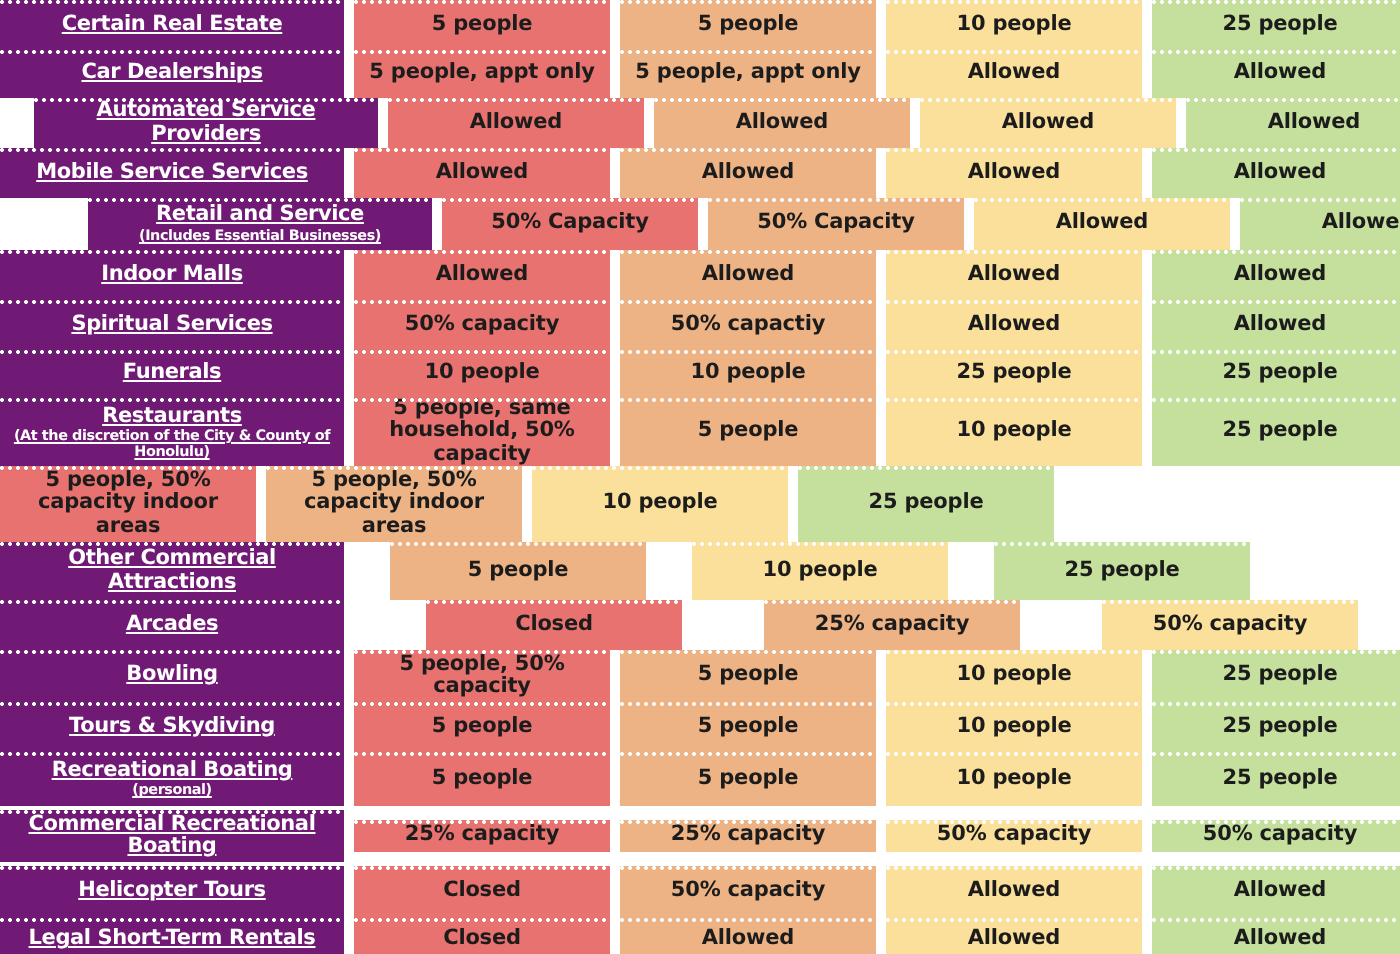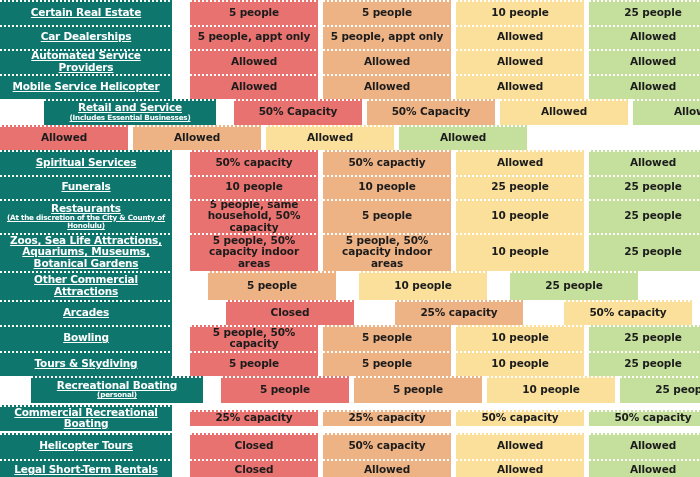--- a/index.html
+++ b/index.html
@@ -30,27 +30,27 @@
     justify-content: center;
     text-align: center;
     position: relative;
     line-height: 1.08;
   }
 
   
   .cell.label {
     width: 172px;
     flex: 0 0 172px;
-    background: #0f766e;
+    background: #701a75;
     color: #ffffff;
     font-weight: bold;
     font-size: 10.5px;
     padding: 2px 5px;
     flex-direction: column;
-    margin-right: 18px;
+    margin-right: 5px;
   }
   .cell.label .ttl {
     text-decoration: underline;
     text-underline-offset: 1px;
     text-decoration-thickness: 1px;
     letter-spacing: -0.2px;
   }
   .cell.label .sub {
     display: block;
     font-size: 7.2px;
@@ -102,49 +102,52 @@
     </div>
     <div class="row" style="height: 24px;">
       <div class="cell label">
         <span class="ttl">Car Dealerships</span>
       </div>
       <div class="cell data c0">5 people, appt only</div>
       <div class="cell data c1">5 people, appt only</div>
       <div class="cell data c2">Allowed</div>
       <div class="cell data c3">Allowed</div>
     </div>
-    <div class="row" style="height: 25px;">
+    <div class="row" style="height: 25px; padding-left: 17px;">
       <div class="cell label">
         <span class="ttl">Automated Service Providers</span>
       </div>
       <div class="cell data c0">Allowed</div>
       <div class="cell data c1">Allowed</div>
       <div class="cell data c2">Allowed</div>
       <div class="cell data c3">Allowed</div>
     </div>
     <div class="row" style="height: 25px;">
       <div class="cell label">
-        <span class="ttl">Mobile Service Helicopter</span>
+        <span class="ttl">Mobile Service Services</span>
       </div>
       <div class="cell data c0">Allowed</div>
       <div class="cell data c1">Allowed</div>
       <div class="cell data c2">Allowed</div>
       <div class="cell data c3">Allowed</div>
     </div>
     <div class="row" style="height: 26px; padding-left: 44px;">
       <div class="cell label">
         <span class="ttl">Retail and Service</span>
         <span class="sub">(Includes Essential Businesses)</span>
       </div>
       <div class="cell data c0">50% Capacity</div>
       <div class="cell data c1">50% Capacity</div>
       <div class="cell data c2">Allowed</div>
       <div class="cell data c3">Allowed</div>
     </div>
     <div class="row" style="height: 25px;">
+      <div class="cell label">
+        <span class="ttl">Indoor Malls</span>
+      </div>
       <div class="cell data c0">Allowed</div>
       <div class="cell data c1">Allowed</div>
       <div class="cell data c2">Allowed</div>
       <div class="cell data c3">Allowed</div>
     </div>
     <div class="row" style="height: 25px;">
       <div class="cell label">
         <span class="ttl">Spiritual Services</span>
       </div>
       <div class="cell data c0">50% capacity</div>
@@ -165,23 +168,20 @@
       <div class="cell label">
         <span class="ttl">Restaurants</span>
         <span class="sub">(At the discretion of the City &amp; County of Honolulu)</span>
       </div>
       <div class="cell data c0">5 people, same household, 50% capacity</div>
       <div class="cell data c1">5 people</div>
       <div class="cell data c2">10 people</div>
       <div class="cell data c3">25 people</div>
     </div>
     <div class="row" style="height: 38px;">
-      <div class="cell label">
-        <span class="ttl">Zoos, Sea Life Attractions, Aquariums, Museums, Botanical Gardens</span>
-      </div>
       <div class="cell data c0">5 people, 50% capacity indoor areas</div>
       <div class="cell data c1">5 people, 50% capacity indoor areas</div>
       <div class="cell data c2">10 people</div>
       <div class="cell data c3">25 people</div>
     </div>
     <div class="row" style="height: 29px; gap: 18px;">
       <div class="cell label">
         <span class="ttl">Other Commercial Attractions</span>
       </div>
       <div class="cell data c1">5 people</div>
@@ -208,21 +208,21 @@
     </div>
     <div class="row" style="height: 25px;">
       <div class="cell label">
         <span class="ttl">Tours &amp; Skydiving</span>
       </div>
       <div class="cell data c0">5 people</div>
       <div class="cell data c1">5 people</div>
       <div class="cell data c2">10 people</div>
       <div class="cell data c3">25 people</div>
     </div>
-    <div class="row" style="height: 27px; padding-left: 31px;">
+    <div class="row" style="height: 27px;">
       <div class="cell label">
         <span class="ttl">Recreational Boating</span>
         <span class="sub">(personal)</span>
       </div>
       <div class="cell data c0">5 people</div>
       <div class="cell data c1">5 people</div>
       <div class="cell data c2">10 people</div>
       <div class="cell data c3">25 people</div>
     </div>
     <div class="row" style="height: 30px; align-items: center;">

